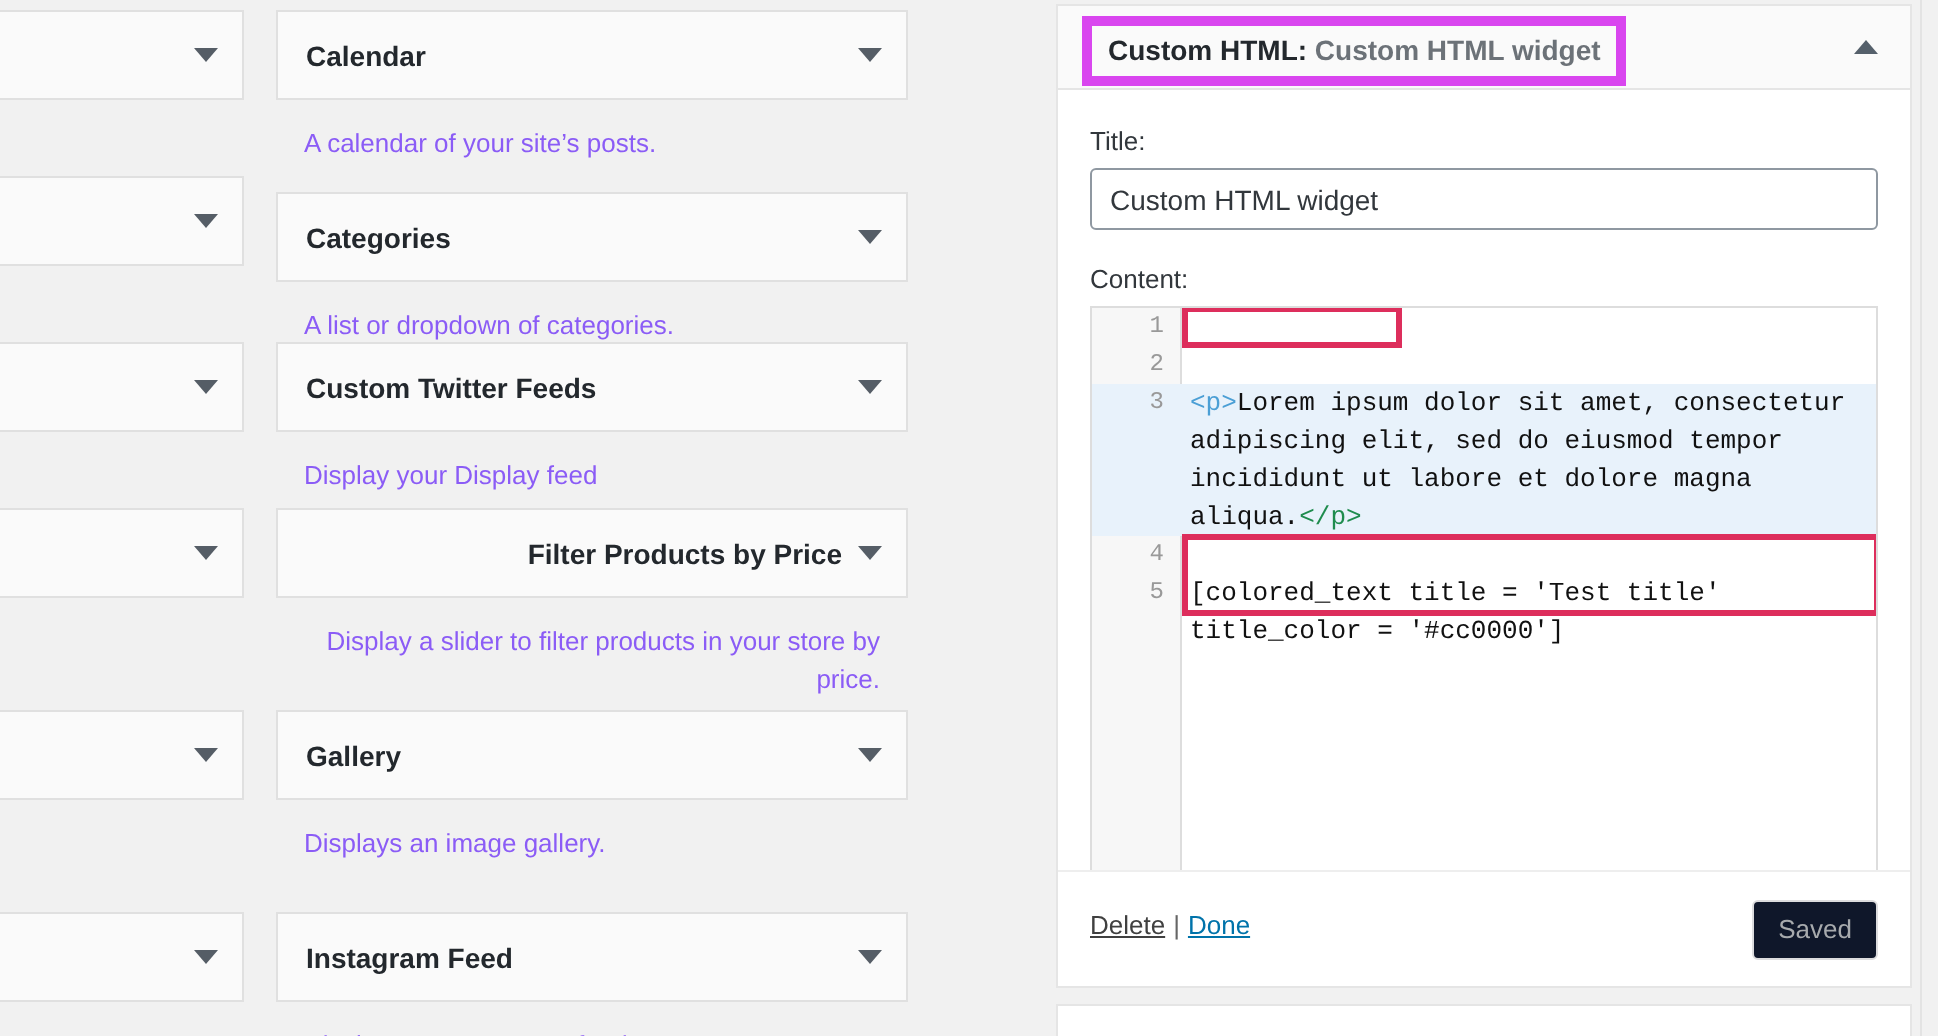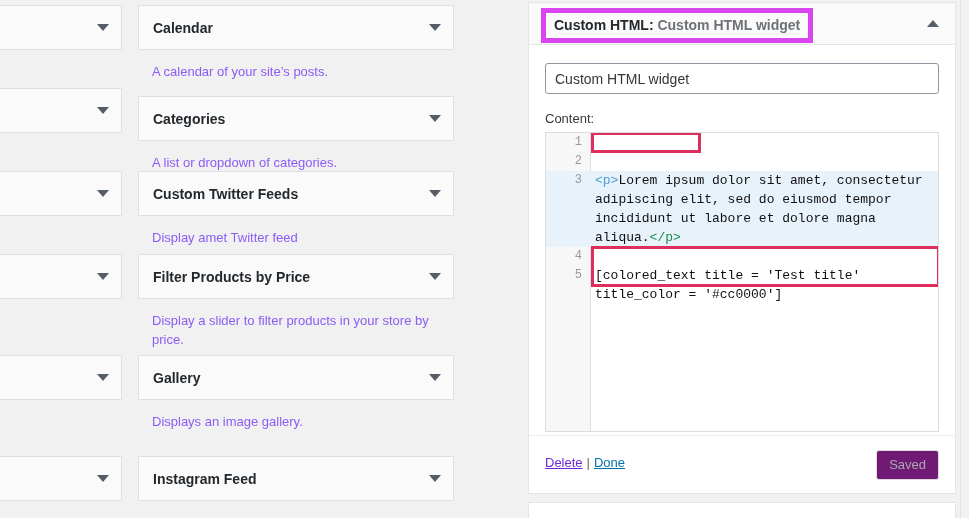--- a/index.html
+++ b/index.html
@@ -244,41 +244,41 @@
     background: #fff;
     border-top: 1px solid #eee;
   }
   .footer-links {
     float: left;
     font-size: 13px;
     line-height: 26px;
     color: #555;
   }
   .link-delete {
-    color: #6d28d9;
+    color: #404040;
     text-decoration: underline;
     cursor: pointer;
   }
   .link-done {
     color: #0073aa;
     text-decoration: underline;
     cursor: pointer;
   }
   .sep { color: #666; padding: 0 4px; }
   .saved-btn {
     float: right;
     box-sizing: border-box;
     min-width: 60px;
     height: 30px;
     padding: 0 12px;
     font-family: "Liberation Sans", sans-serif;
     font-size: 13px;
     line-height: 28px;
     color: #a7aaad;
-    background: #701a75;
+    background: #0f172a;
     border: 1px solid #dcdcde;
     border-radius: 3px;
     text-align: center;
     cursor: default;
   }
 
   
   .right-strip {
     position: absolute;
     left: 960px;
@@ -362,24 +362,24 @@
           <span class="caret-down"></span>
         </div>
         <div class="widget-desc">A list or dropdown of categories.</div>
       </div>
 
       <div class="widget-card" style="top:171px;">
         <div class="widget-head">
           <span class="widget-title">Custom Twitter Feeds</span>
           <span class="caret-down"></span>
         </div>
-        <div class="widget-desc">Display amet Twitter feed</div>
-      </div>
-
-      <div class="widget-card" style="top:254px;">
+        <div class="widget-desc">Display your Display feed</div>
+      </div>
+
+      <div class="widget-card" style="top:254px;text-align:right;">
         <div class="widget-head">
           <span class="widget-title">Filter Products by Price</span>
           <span class="caret-down"></span>
         </div>
         <div class="widget-desc">Display a slider to filter products in your store by price.</div>
       </div>
 
       <div class="widget-card" style="top:355px;">
         <div class="widget-head">
           <span class="widget-title">Gallery</span>
@@ -400,20 +400,21 @@
 
   <div class="panel">
 
     <div class="panel-header">
       <div class="panel-header-title"><span>Custom HTML:</span><span class="dim"> Custom HTML widget</span></div>
       <span class="caret-up"></span>
     </div>
 
     <div class="panel-body">
 
+      <div class="field-label">Title:</div>
       <input class="title-input" type="text" value="Custom HTML widget" style="">
 
       <div class="field-label content-label">Content:</div>
 
       <div class="editor">
         <div class="gutter"></div>
         <div class="code-surface">
 
           <div class="code-line">
             <span class="ln">1</span>

